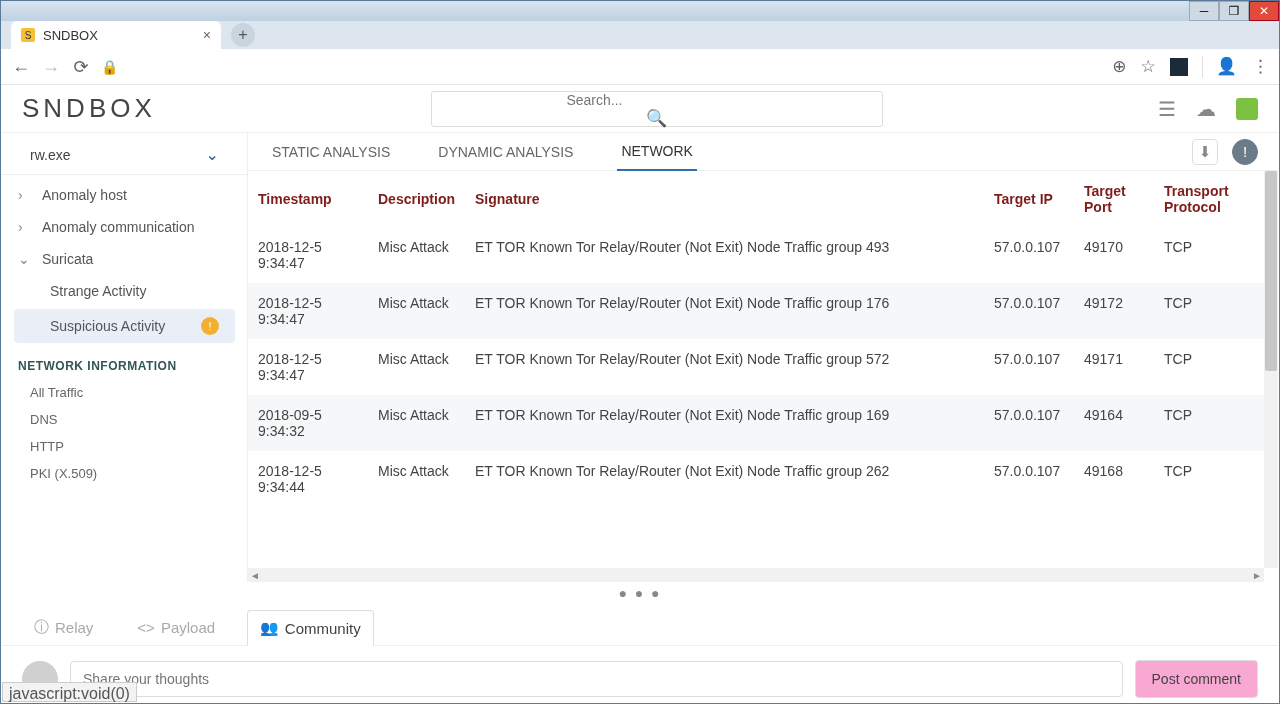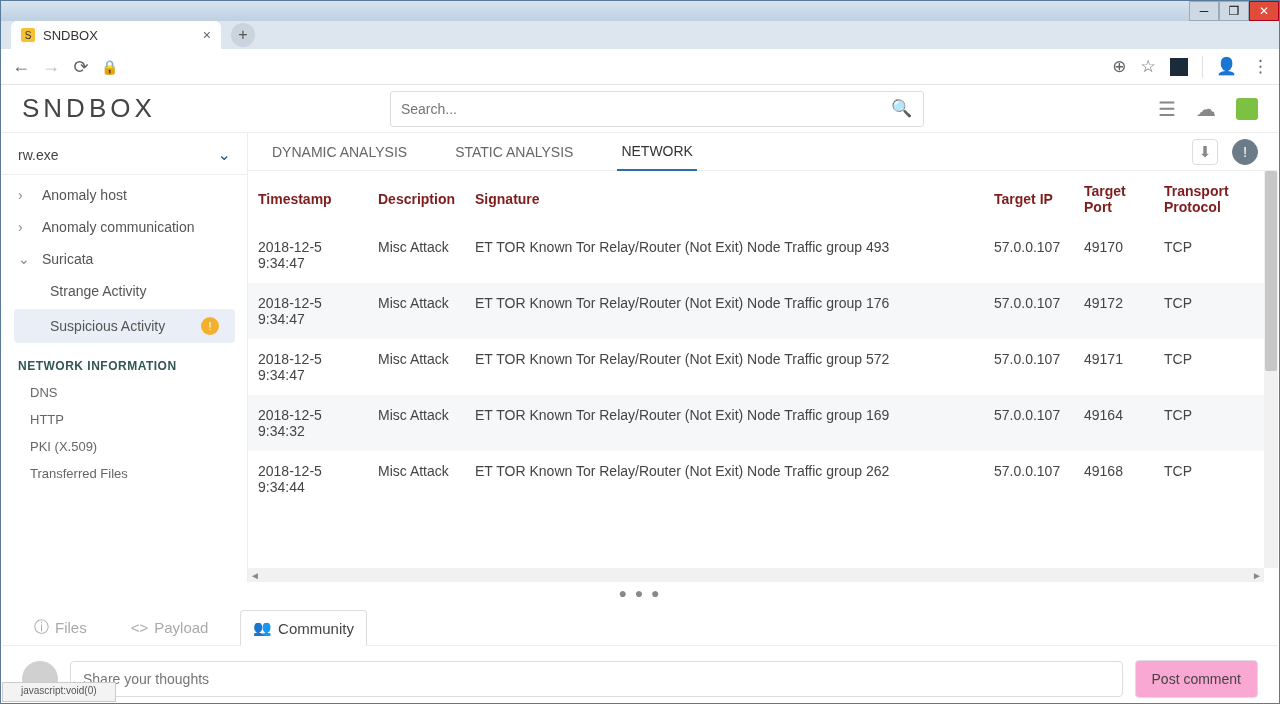--- a/index.html
+++ b/index.html
@@ -31,31 +31,31 @@
 .right-icons span { color:#5f6368; font-size:17px; cursor:pointer; }
 .ext-icon { width:18px; height:18px; background:#1b2b3a; display:inline-block; }
 .divider-v { width:1px; height:22px; background:#e0e0e0; }
 
 
 .app { position:absolute; top:84px; left:1px; right:1px; bottom:1px; background:#fff; }
 
 .topbar { height:48px; display:flex; align-items:center; padding:0 20px; border-bottom:1px solid #eee; gap:20px; }
 .brand { font-size:26px; letter-spacing:4px; color:#444; font-weight:400; }
 .search-wrap { flex:1; display:flex; justify-content:center; }
-.search { width:534px; height:36px; border:1px solid #ddd; border-radius:3px; display:flex; align-items:center; padding:0 10px; }
+.search { width:452px; height:36px; border:1px solid #ddd; border-radius:3px; display:flex; align-items:center; padding:0 10px;flex-direction:column; }
 .search input { border:none; outline:none; flex:1; font-size:14px; color:#666; }
 .search .mag { color:#bbb; font-size:17px; }
 .app-icons { display:flex; gap:20px; align-items:center; }
 .app-icons .ico { color:#888; font-size:20px; cursor:pointer; }
 .avatar-g { width:22px; height:22px; background:#7cc142; border-radius:3px; }
 
 .body { display:flex; height:calc(100% - 48px - 120px); }
 
 .sidebar { width:246px; border-right:1px solid #eee; padding:6px 0; overflow:hidden; }
-.file-sel { margin:6px 16px; display:flex; align-items:center; justify-content:space-between; color:#444; font-size:14px; }
+.file-sel { margin:6px 28px; display:flex; align-items:center; justify-content:space-between; color:#444; font-size:14px; }
 .file-sel .chev { color:#2e5f8a; font-size:16px; }
 .side-divider { border-top:1px solid #eee; margin:10px 0 4px; }
 
 .side-item { display:flex; align-items:center; gap:10px; padding:8px 16px; font-size:14px; color:#555; cursor:pointer; }
 .side-item .ar { color:#888; width:14px; }
 .side-item.down .ar { color:#888; }
 .side-sub { padding:8px 16px 8px 48px; font-size:14px; color:#555; cursor:pointer; }
 .side-sub.active { background:#e9eef7; border-radius:4px; margin:2px 12px; padding-left:36px; display:flex; align-items:center; justify-content:space-between; }
 .badge { width:18px; height:18px; background:#f3b02f; border-radius:50%; color:#fff; font-size:11px; display:flex; align-items:center; justify-content:center; }
 
@@ -84,21 +84,21 @@
 
 .lower-tabs { display:flex; align-items:center; gap:20px; padding:6px 20px 0 20px; border-bottom:1px solid #eee; }
 .ltab { display:flex; align-items:center; gap:6px; font-size:15px; color:#aaa; padding:8px 12px; cursor:pointer; }
 .ltab.active { color:#444; border:1px solid #ddd; border-bottom:1px solid #fff; border-radius:4px 4px 0 0; margin-bottom:-1px; background:#fff; }
 
 .comment-row { display:flex; align-items:center; gap:12px; padding:14px 20px; }
 .avcircle { width:36px; height:36px; border-radius:50%; background:#d0d0d0; }
 .cinput { flex:1; height:36px; border:1px solid #ddd; border-radius:4px; padding:0 12px; font-size:14px; color:#777; outline:none; }
 .postbtn { height:38px; border:1px solid #ddd; border-radius:4px; background:#f9a8d4; padding:0 16px; font-size:14px; color:#444; cursor:pointer; }
 
-.statusbar { position:absolute; left:0; bottom:0; height:20px; background:#f3f3f3; border:1px solid #ccc; padding:2px 18px; font-size:10px; color:#555; }
+.statusbar { position:absolute; left:0; bottom:0; height:20px; background:#f3f3f3; border:1px solid #ccc; padding:2px 6px; font-size:16px; color:#555; }
 </style>
 </head>
 <body>
 
 <div class="win-shell">
   <div class="win-titlebar">
     <div class="win-btn win-min">─</div>
     <div class="win-btn win-max">❐</div>
     <div class="win-btn win-close">✕</div>
   </div>
@@ -167,30 +167,30 @@
         </div>
         <div class="side-sub">
           <span>Strange Activity</span>
         </div>
         <div class="side-sub active">
           <span>Suspicious Activity</span>
           <span class="badge">!</span>
         </div>
 
         <div class="side-head">NETWORK INFORMATION</div>
+        <div class="side-link">All Traffic</div>
         <div class="side-link">DNS</div>
         <div class="side-link">HTTP</div>
         <div class="side-link">PKI (X.509)</div>
-        <div class="side-link">Transferred Files</div>
       </div>
 
       <div class="main">
         <div class="tabs-row">
+          <div class="mtab">STATIC ANALYSIS</div>
           <div class="mtab">DYNAMIC ANALYSIS</div>
-          <div class="mtab">STATIC ANALYSIS</div>
           <div class="mtab active">NETWORK</div>
           <div class="right">
             <div class="round-ico">⬇</div>
             <div class="round-ico dark">!</div>
           </div>
         </div>
 
         <div class="table-wrap">
           <table>
             <thead>
@@ -222,21 +222,21 @@
                 </tr>
                 <tr>
                   <td>2018-12-5 9:34:47</td>
                   <td>Misc Attack</td>
                   <td>ET TOR Known Tor Relay/Router (Not Exit) Node Traffic group 572</td>
                   <td>57.0.0.107</td>
                   <td>49171</td>
                   <td>TCP</td>
                 </tr>
                 <tr>
-                  <td>2018-12-5 9:34:32</td>
+                  <td>2018-09-5 9:34:32</td>
                   <td>Misc Attack</td>
                   <td>ET TOR Known Tor Relay/Router (Not Exit) Node Traffic group 169</td>
                   <td>57.0.0.107</td>
                   <td>49164</td>
                   <td>TCP</td>
                 </tr>
                 <tr>
                   <td>2018-12-5 9:34:44</td>
                   <td>Misc Attack</td>
                   <td>ET TOR Known Tor Relay/Router (Not Exit) Node Traffic group 262</td>
@@ -255,21 +255,21 @@
             <span>►</span>
           </div>
       </div>
     </div>
 
     <div class="dots">● ● ●</div>
 
     <div class="lower-tabs">
       <div class="ltab">
         <span>ⓘ</span>
-        <span>Files</span>
+        <span>Relay</span>
       </div>
       <div class="ltab">
         <span>&lt;&gt;</span>
         <span>Payload</span>
       </div>
       <div class="ltab active">
         <span>👥</span>
         <span>Community</span>
       </div>
     </div>

